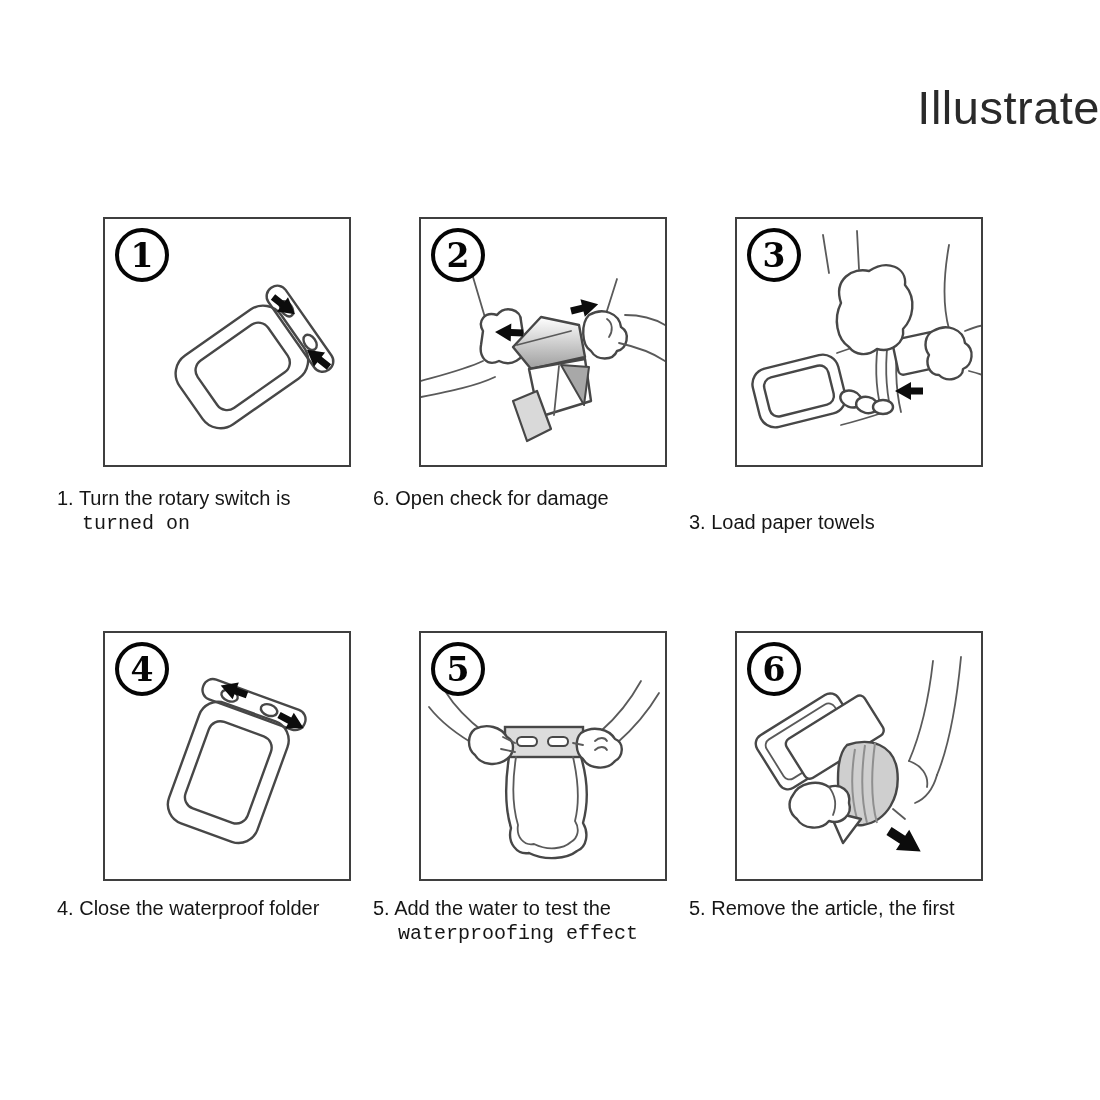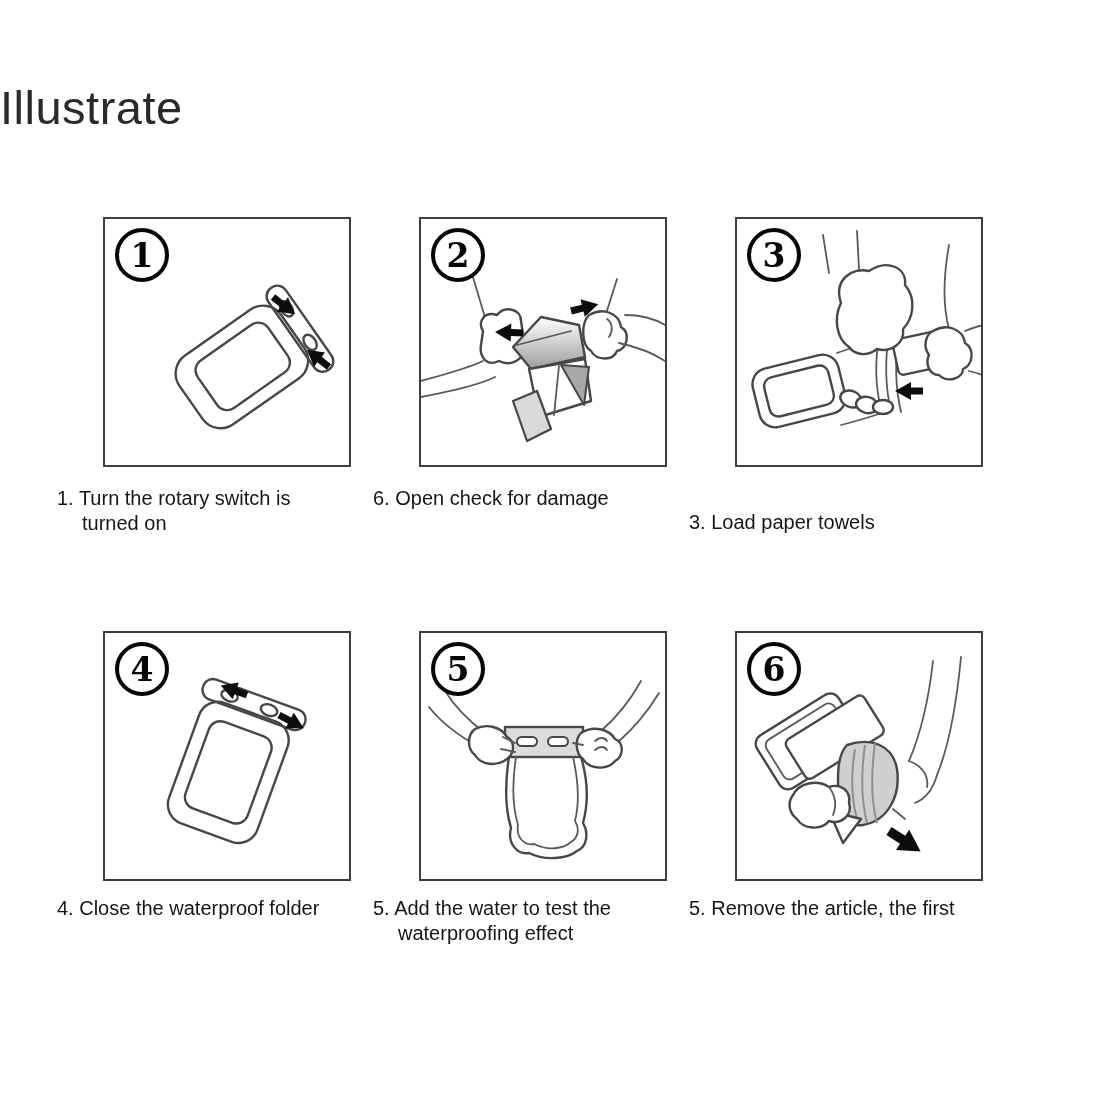--- a/index.html
+++ b/index.html
@@ -1,21 +1,21 @@
 <!DOCTYPE html>
 <html><head>
 <meta charset="utf-8">
 <style>
   html,body{margin:0;padding:0;}
   body{
     width:1100px;height:1100px;background:#ffffff;position:relative;overflow:hidden;
     font-family:"Liberation Sans", sans-serif;color:#1b1b1b;
   }
   .page-title{
-    position:absolute;top:80px;left:0;width:1100px;text-align:left;
+    position:absolute;top:80px;left:0;width:1100px;text-align:right;
     font-size:47px;font-weight:400;color:#2a2a2a;letter-spacing:0.5px;
   }
   .panel{
     position:absolute;width:248px;height:250px;border:2px solid #3f3f3f;
     box-sizing:border-box;background:#ffffff;
   }
   .p1{left:103px;top:217px}.p2{left:419px;top:217px}.p3{left:735px;top:217px}
   .p4{left:103px;top:631px}.p5{left:419px;top:631px}.p6{left:735px;top:631px}
   .badge{
     position:absolute;top:9px;left:10px;width:46px;height:46px;border:4px solid #050505;
@@ -24,21 +24,21 @@
     background:#fff;z-index:2;
   }
   .art{position:absolute;left:0;top:0;}
   .caption{
     position:absolute;width:340px;display:flex;justify-content:flex-start;
     font-size:20px;line-height:25px;color:#161616;
   }
   .c1{left:57px;top:486px}.c2{left:373px;top:486px}.c3{left:689px;top:510px}
   .c4{left:57px;top:896px}.c5{left:373px;top:896px}.c6{left:689px;top:896px}
   .cap-lines div{white-space:nowrap;}
-  .cap-lines .l2{padding-left:25px;}
+  .cap-lines .l2{padding-left:25px;font-family:Liberation Mono, monospace;}
   svg .ink{fill:none;stroke:#474747;stroke-width:2.4;stroke-linecap:round;stroke-linejoin:round;}
   svg .inkthin{fill:none;stroke:#5a5a5a;stroke-width:1.8;stroke-linecap:round;}
   svg .fillw{fill:#ffffff;stroke:#474747;stroke-width:2.4;stroke-linejoin:round;}
   svg .arrow{fill:#0c0c0c;stroke:none;}
 </style>
 </head>
 <body>
 
 <svg width="0" height="0" style="position:absolute" aria-hidden="true">
   <defs>

